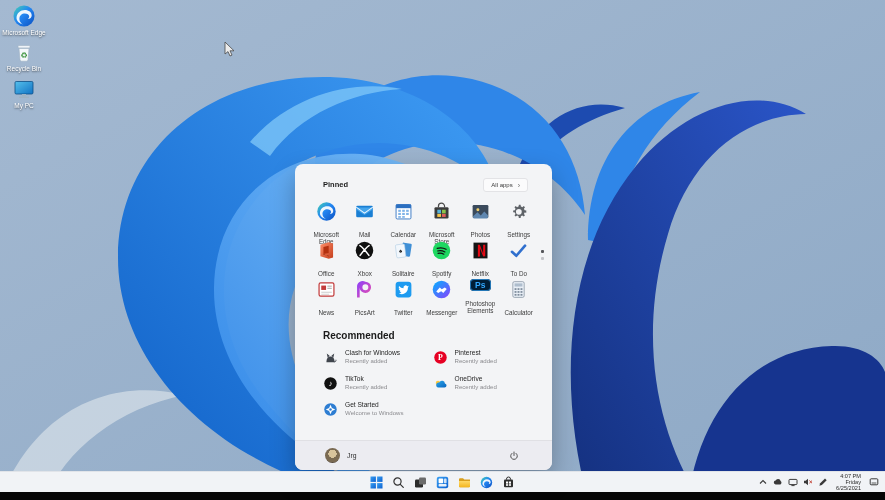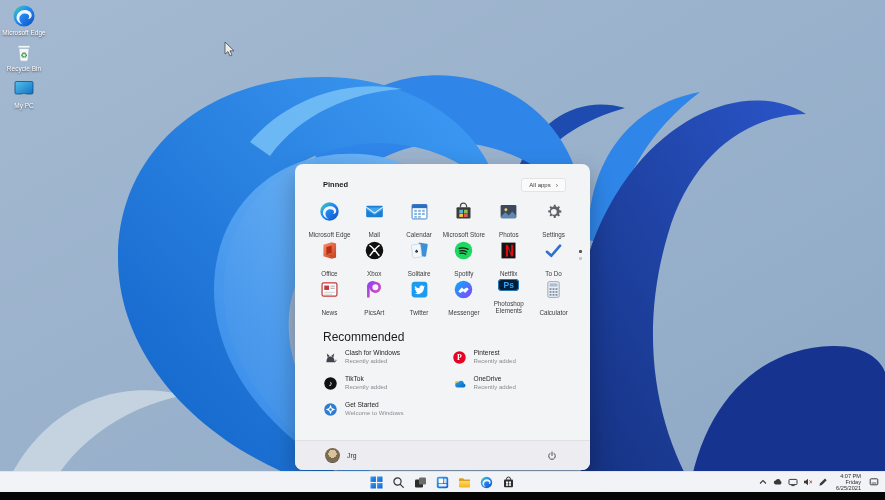--- a/index.html
+++ b/index.html
@@ -11,39 +11,39 @@
   .desk-icons { position:absolute; left:2px; top:4px; width:44px; display:flex; flex-direction:column; gap:4px; }
   .desk-icon { display:flex; flex-direction:column; align-items:center; gap:1px; cursor:default; }
   .desk-icon .img { width:24px; height:24px; }
   .desk-icon .lbl { font-size:6.5px; color:#fff; text-align:center; line-height:1.15;
                     text-shadow:0 1px 2px rgba(0,0,0,.65); }
 
   
   .cursor { position:absolute; left:224px; top:42px; width:12px; height:16px; z-index:50; }
 
   
-  .start-menu { position:absolute; left:295px; top:164px; width:295px; height:306px;
+  .start-menu { position:absolute; left:295px; top:164px; width:257px; height:306px;
                 background:#f3f4f6; border-radius:8px; box-shadow:0 10px 24px rgba(0,0,0,.28);
                 z-index:20; }
   .pin-head { position:absolute; left:28px; top:16px; font-size:7.5px; font-weight:bold; color:#1b1b1b; }
   .all-apps { position:absolute; right:24px; top:14px; height:14px; display:flex; align-items:center; gap:5px;
               background:#fbfbfc; border:1px solid #e3e3e6; border-radius:3px; padding:0 7px;
               font-size:6px; color:#3a3a3a; cursor:pointer; }
   .all-apps .chev { font-size:7px; color:#666; line-height:1; }
   .pin-grid { position:absolute; left:12px; right:14px; top:34px; display:grid;
               grid-template-columns:repeat(6,1fr); }
   .tile { height:39px; display:flex; flex-direction:column; align-items:center; padding-top:3px; gap:10px; cursor:pointer; }
   .ai { width:21px; height:21px; flex:none; display:flex; align-items:center; justify-content:center; }
   .ai svg { width:100%; height:100%; display:block; }
   .tile-lbl { font-size:6.3px; color:#3c3c3c; text-align:center; line-height:1.1; }
   .pager { position:absolute; right:8px; top:86px; display:flex; flex-direction:column; gap:4px; }
   .pager i { width:3px; height:3px; border-radius:1px; }
   .pager .on { background:#55565a; } .pager .off{ background:#c3c4c8; }
 
-  .rec-head { position:absolute; left:28px; top:166px; font-size:12px; font-weight:normal; color:#1b1b1b; }
+  .rec-head { position:absolute; left:28px; top:166px; font-size:10px; font-weight:bold; color:#1b1b1b; }
   .rec-grid { position:absolute; left:24px; right:14px; top:180px; display:grid;
               grid-template-columns:1fr 1fr; }
   .rec-item { height:26px; display:flex; align-items:center; gap:7px; cursor:pointer; padding-left:4px; }
   .ri { width:15px; height:15px; flex:none; }
   .ri svg{ width:100%; height:100%; display:block; }
   .rec-title { font-size:6.6px; color:#262626; line-height:1.25; }
   .rec-sub { font-size:6.1px; color:#8b8b8f; line-height:1.2; }
 
   .menu-foot { position:absolute; left:0; right:0; bottom:0; height:30px; background:#ececf1;
                border-top:1px solid #e0e0e4; border-radius:0 0 8px 8px;

